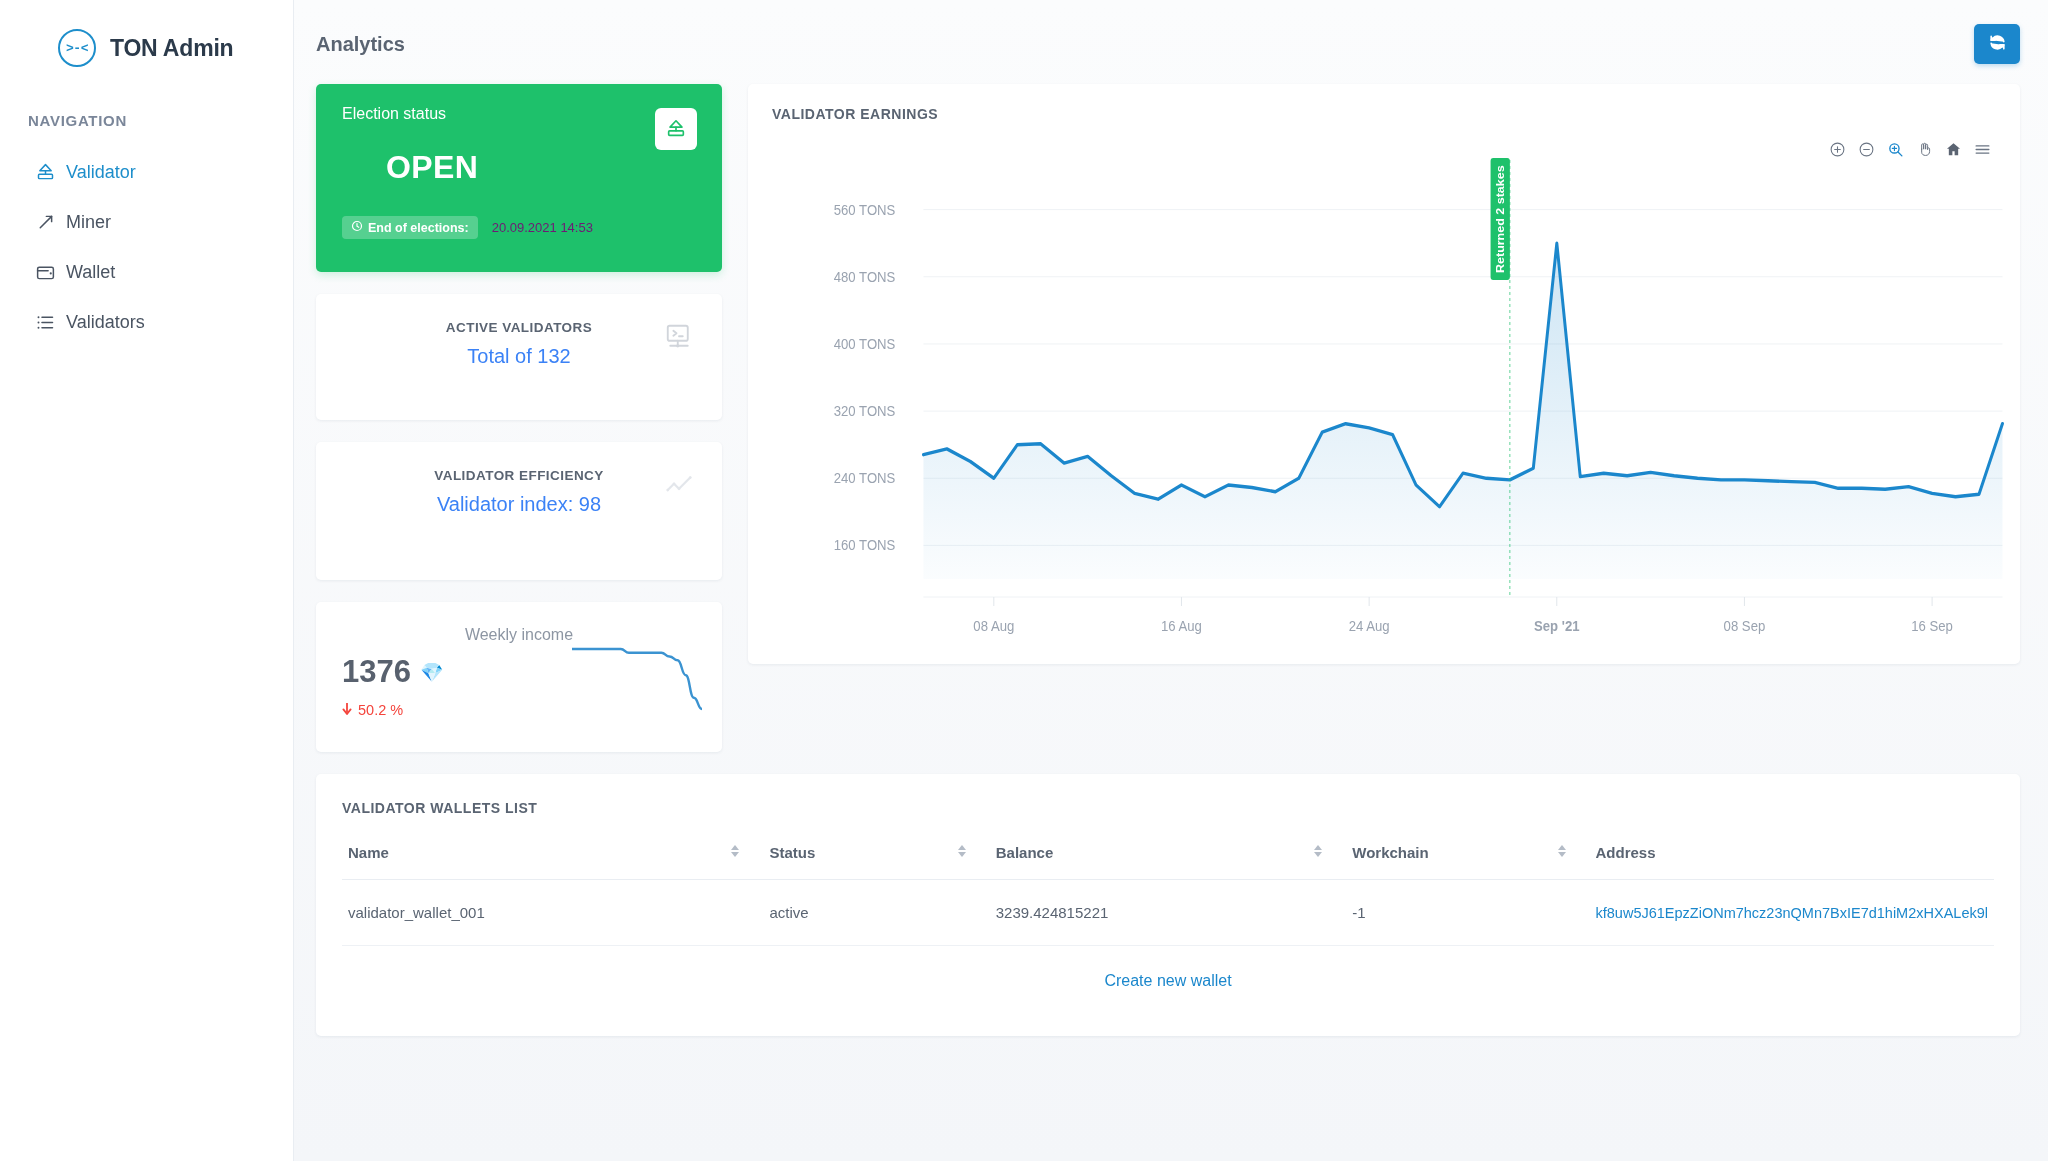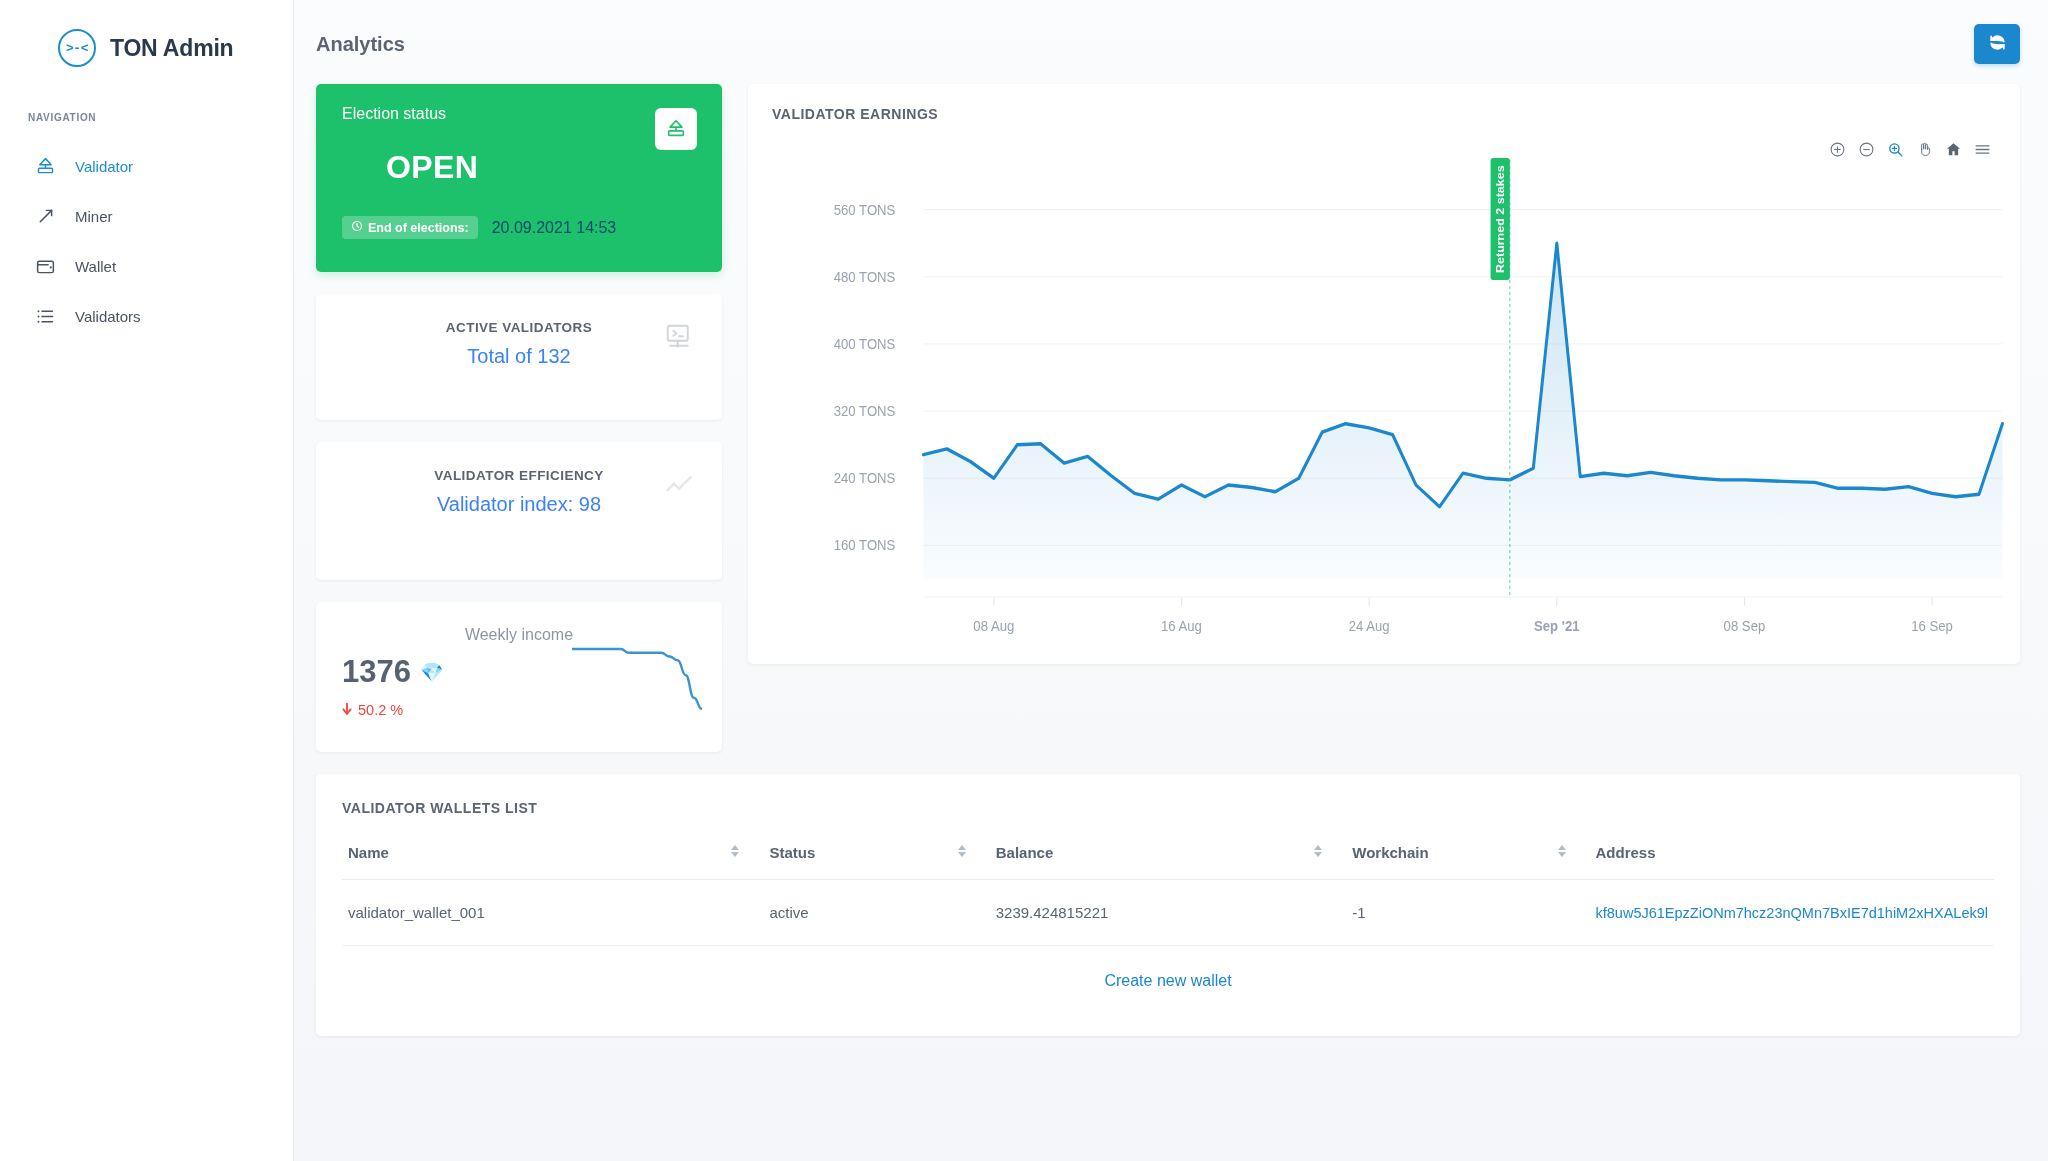--- a/index.html
+++ b/index.html
@@ -29,28 +29,28 @@
     display: flex; align-items: center; justify-content: center;
     color: #1d8ecb; font-size: 13px; font-weight: bold;
     font-family: "Liberation Mono", monospace;
     letter-spacing: -0.5px;
   }
   .brand-title {
     font-size: 23px; font-weight: bold; color: #2b3a4a; letter-spacing: -0.2px;
   }
   .nav-heading {
     margin: 42px 0 0 28px;
-    font-size: 10px; font-weight: bold; letter-spacing: 0.7px;
+    font-size: 15px; font-weight: bold; letter-spacing: 0.7px;
     color: #7a8699; text-transform: uppercase;
   }
   .nav-list { margin-top: 18px; }
   .nav-item {
-    display: flex; align-items: center; gap: 19px;
+    display: flex; align-items: center; gap: 10px;
     padding: 0 0 0 34px; height: 50px;
-    font-size: 15px; color: #4a5462; cursor: pointer;
+    font-size: 18px; color: #4a5462; cursor: pointer;
   }
   .nav-item.active { color: #1d8ecb; }
   .nav-icon { width: 22px; height: 22px; display:flex; align-items:center; justify-content:center; }
   .nav-icon svg { width: 21px; height: 21px; }
 
   
   .main {
     flex: 1; height: 1161px;
     background: linear-gradient(180deg,#fbfcfd 0%, #f4f6f9 100%);
     position: relative;
@@ -94,21 +94,21 @@
     margin-top: 26px; letter-spacing: 0.4px; margin-left: 44px;
   }
   .election-footer { margin-top: 30px; display: flex; align-items: center; gap: 14px; }
   .election-badge {
     background: rgba(255,255,255,0.25);
     border-radius: 4px; padding: 4px 9px;
     font-size: 12.5px; font-weight: bold; color: #fff;
     display: flex; align-items: center; gap: 5px;
   }
   .election-badge svg { width: 12px; height: 12px; fill:#fff; }
-  .election-date { font-size: 16px; color: #0c4a6e; font-weight: 500; }
+  .election-date { font-size: 13px; color: #701a75; font-weight: 500; }
   .election-icon-box {
     position: absolute; top: 24px; right: 25px;
     width: 42px; height: 42px; background: #fff; border-radius: 6px;
     display: flex; align-items: center; justify-content: center;
   }
   .election-icon-box svg { width: 22px; height: 22px; }
 
   .stat-card { padding: 26px 26px 28px 26px; position: relative; height: 126px; }
   .stat-card.tall { height: 138px; }
   .stat-label {

